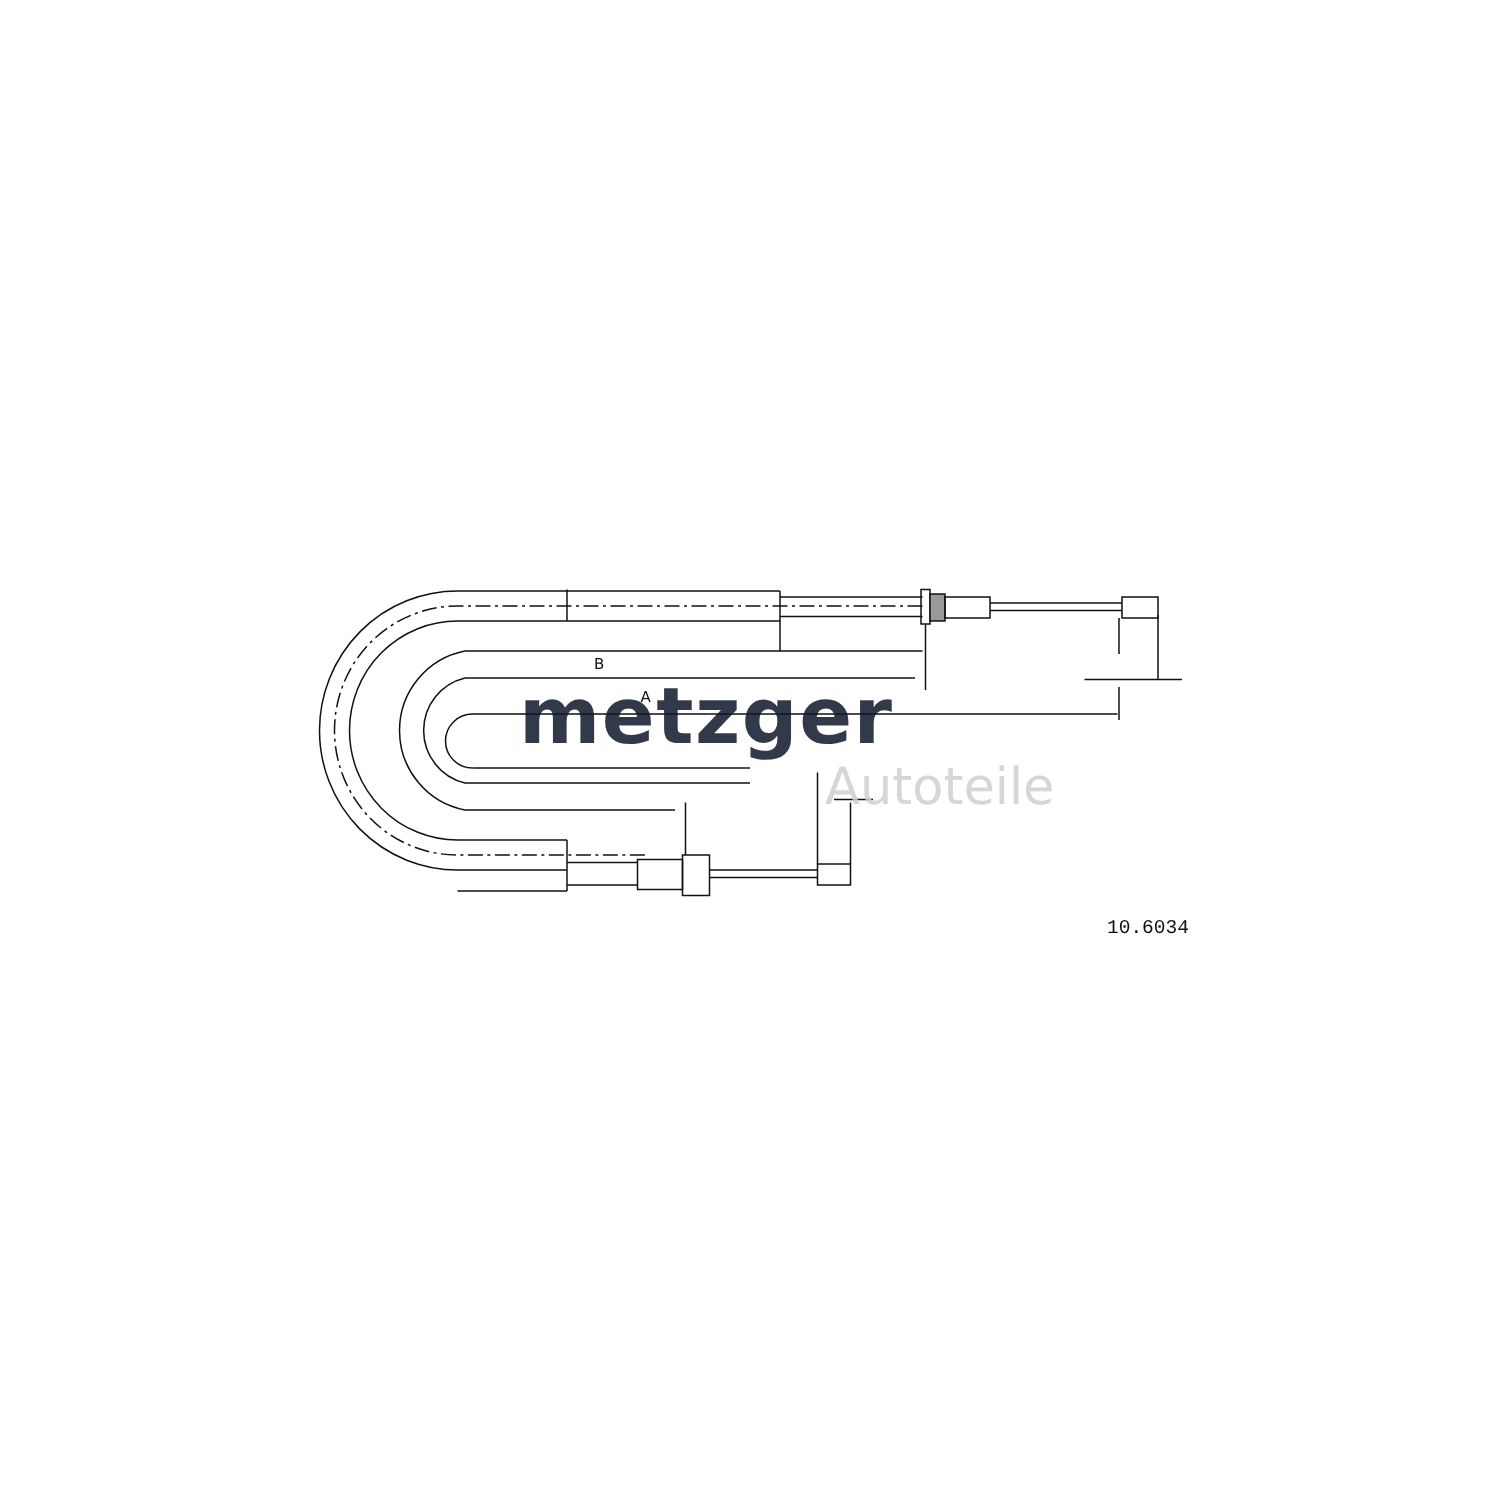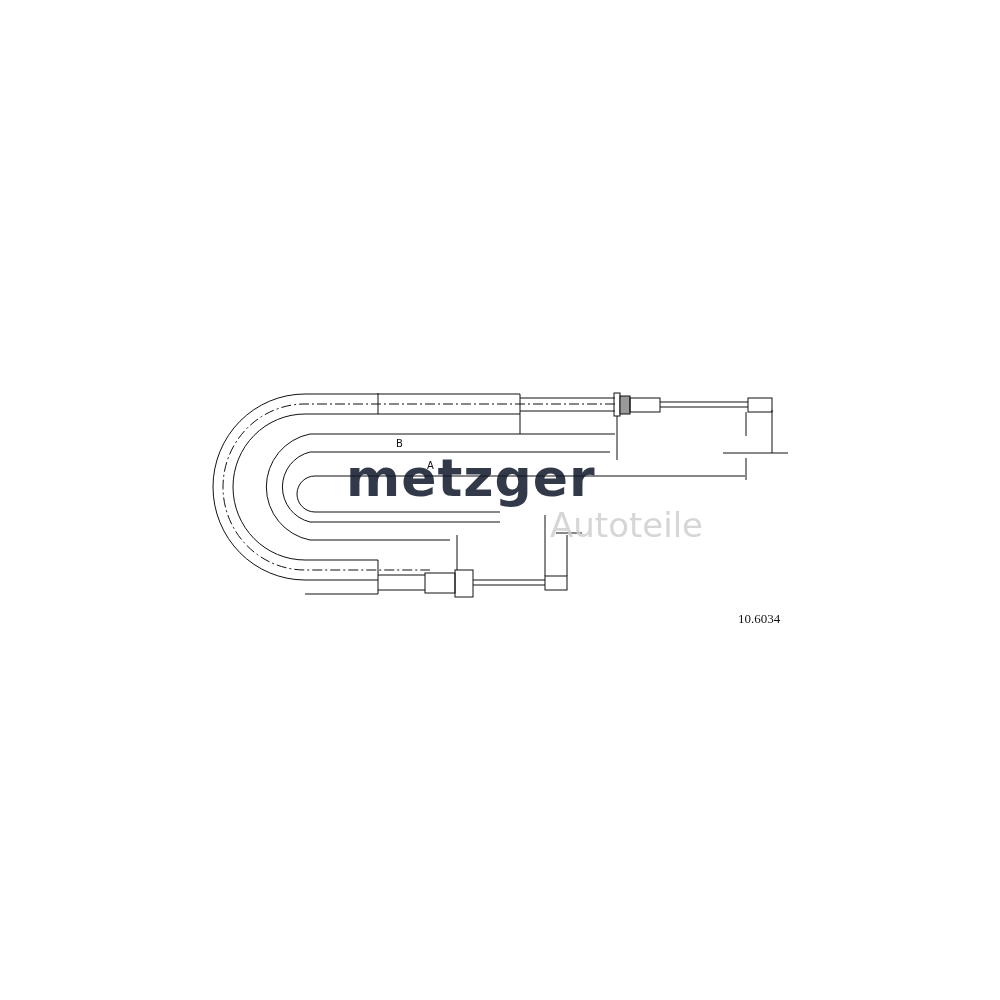--- a/index.html
+++ b/index.html
@@ -1,18 +1,18 @@
 <!DOCTYPE html>
 <html><head>
 <meta charset="utf-8">
 <style>
   html, body { margin: 0; padding: 0; background: #ffffff; }
   body { width: 1000px; height: 1000px; position: relative; overflow: hidden; font-family: "DejaVu Sans", sans-serif; }
   #diagram { position: absolute; left: 0; top: 0; width: 1000px; height: 1000px; }
-  .part-number { position: absolute; left: 738px; top: 611px; font-size: 13px; color: #111; font-family: Liberation Serif, serif; }
+  .part-number { position: absolute; left: 738px; top: 611px; font-size: 13px; color: #111; font-family: Liberation Mono, monospace; }
   .logo-main { position: absolute; left: 346px; top: 448px; font-size: 52px; font-weight: bold; color: #0f172a; letter-spacing: 1px; font-family: "DejaVu Sans", sans-serif; opacity: 0.85; }
   .logo-sub { position: absolute; left: 510px; top: 505px; font-size: 34px; color: #cfcfcf; font-family: "DejaVu Sans", sans-serif; opacity: 0.85; margin-left: 40px; }
   .dim-label { position: absolute; font-size: 10px; color: #111; font-family: "DejaVu Sans", sans-serif; }
 </style>
 </head>
 <body>
 
 <svg id="diagram" viewBox="0 0 1000 1000" xmlns="http://www.w3.org/2000/svg">
   <g fill="none" stroke="#111" stroke-width="1">
 

